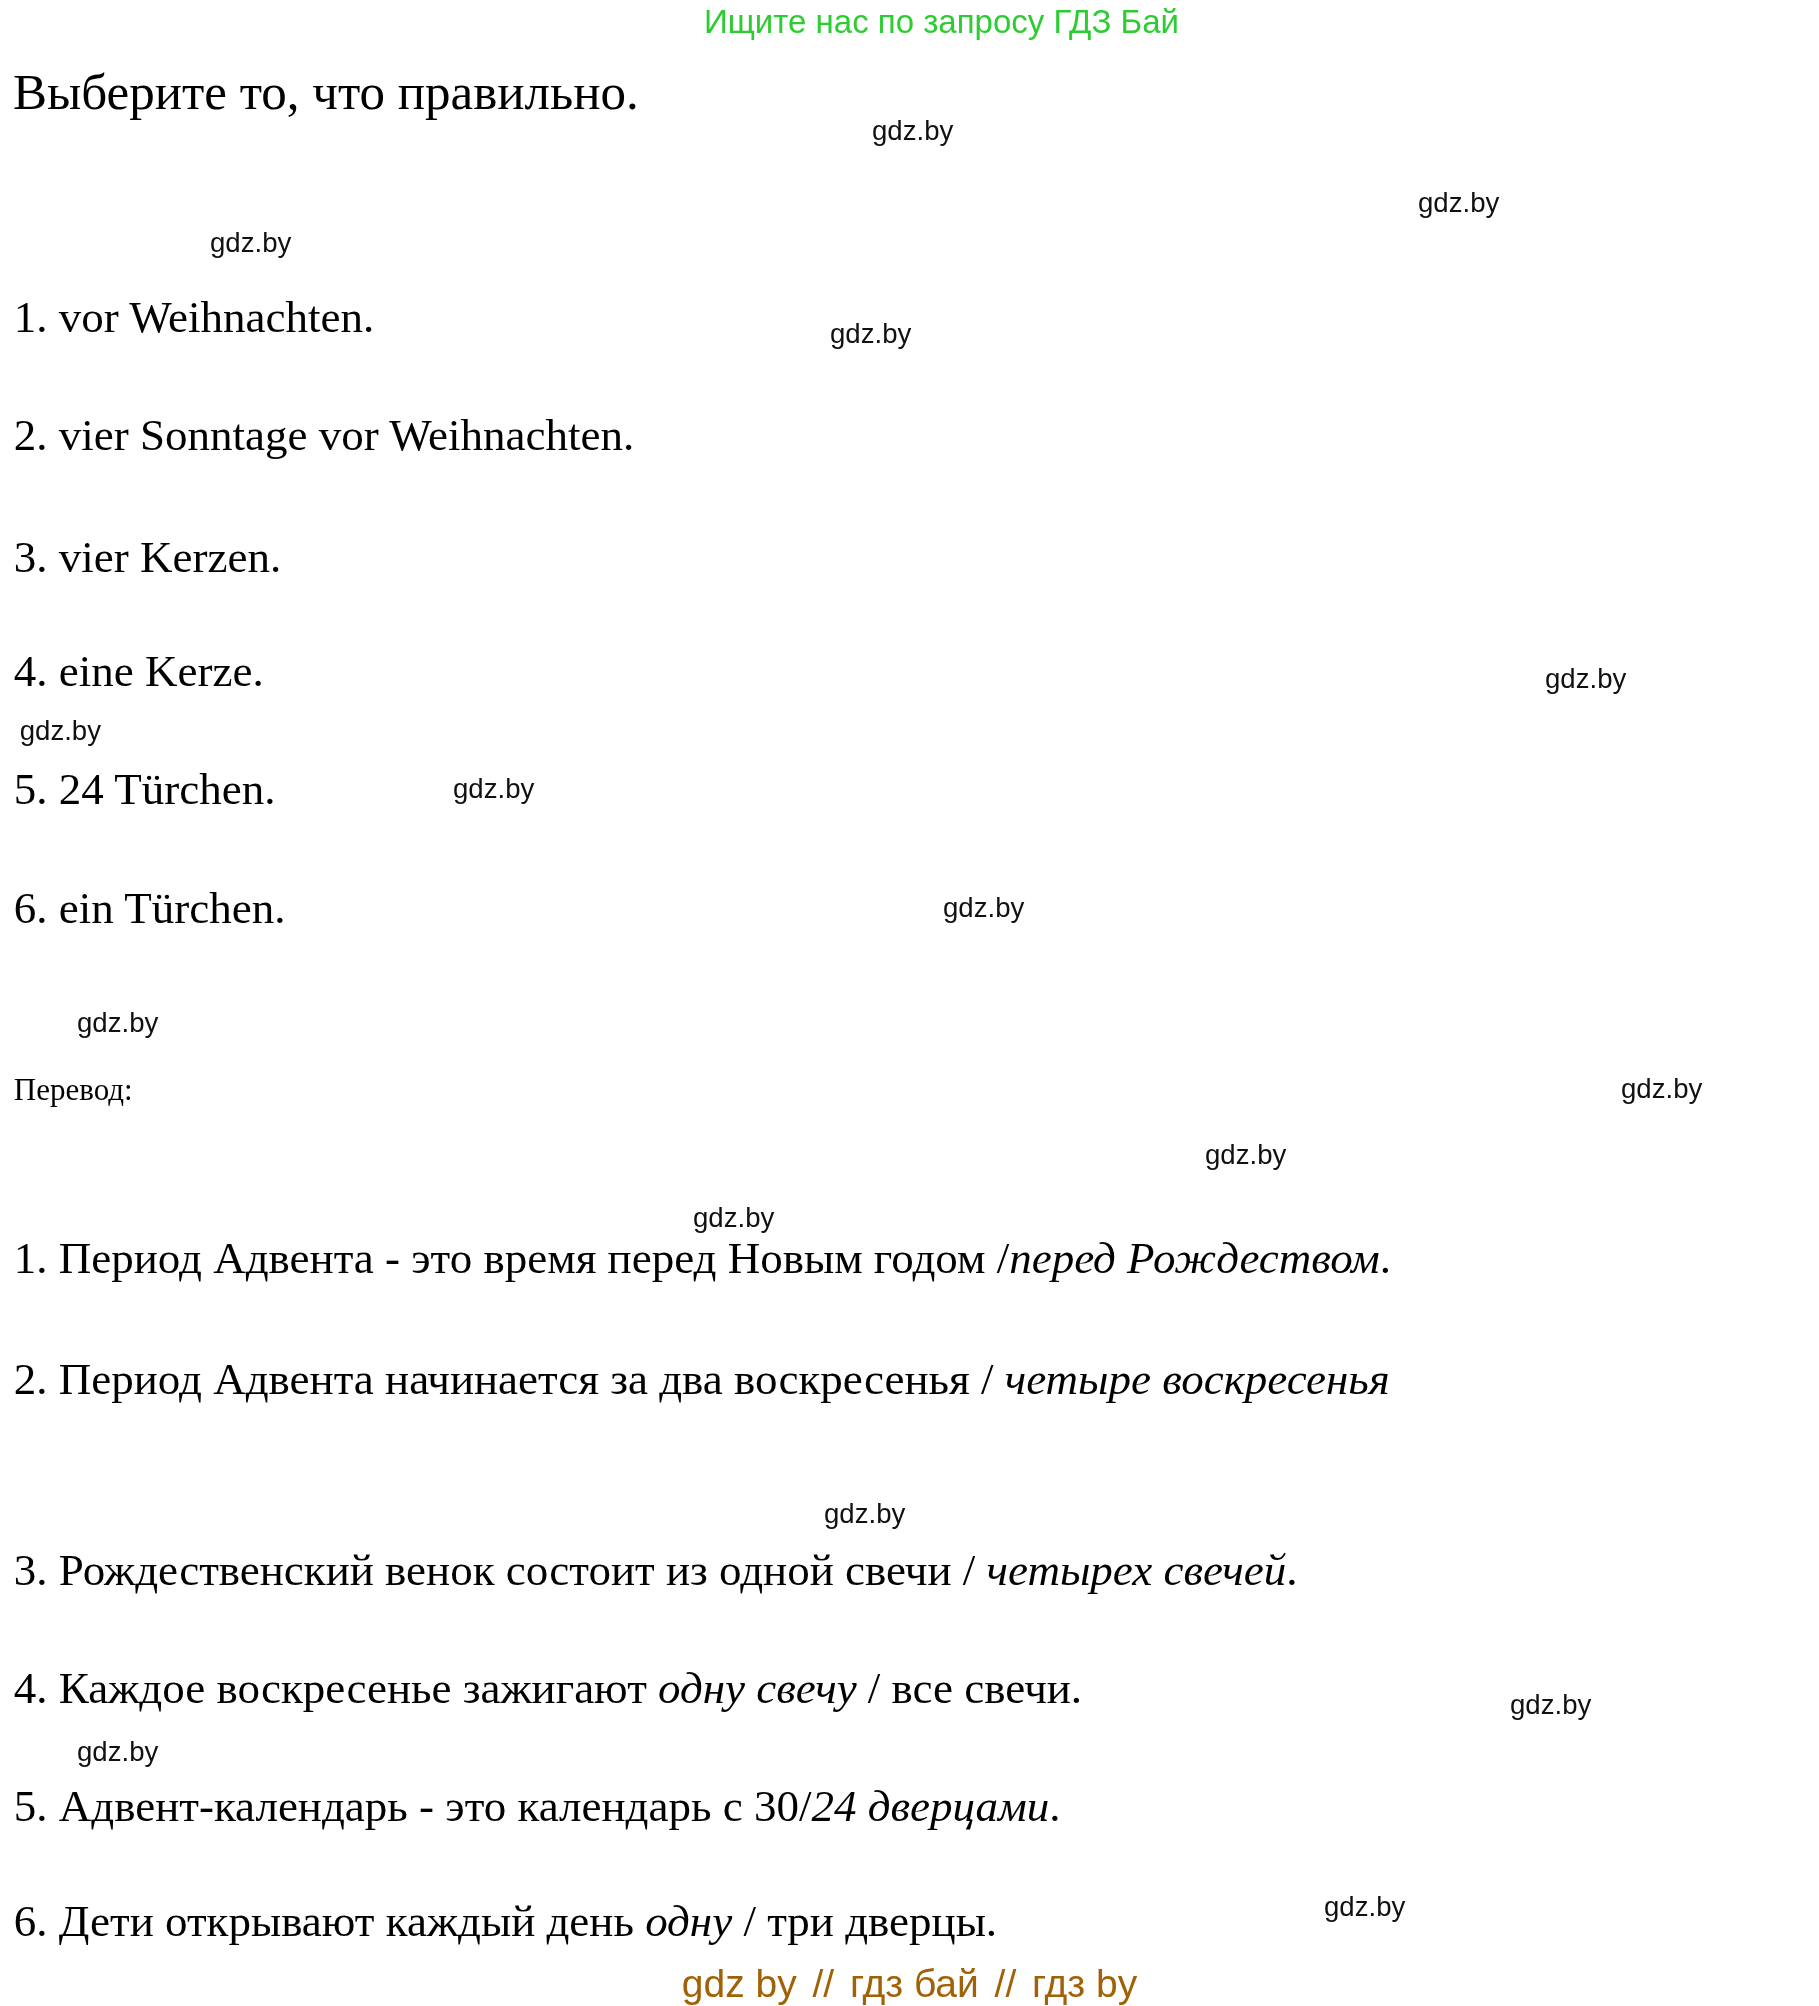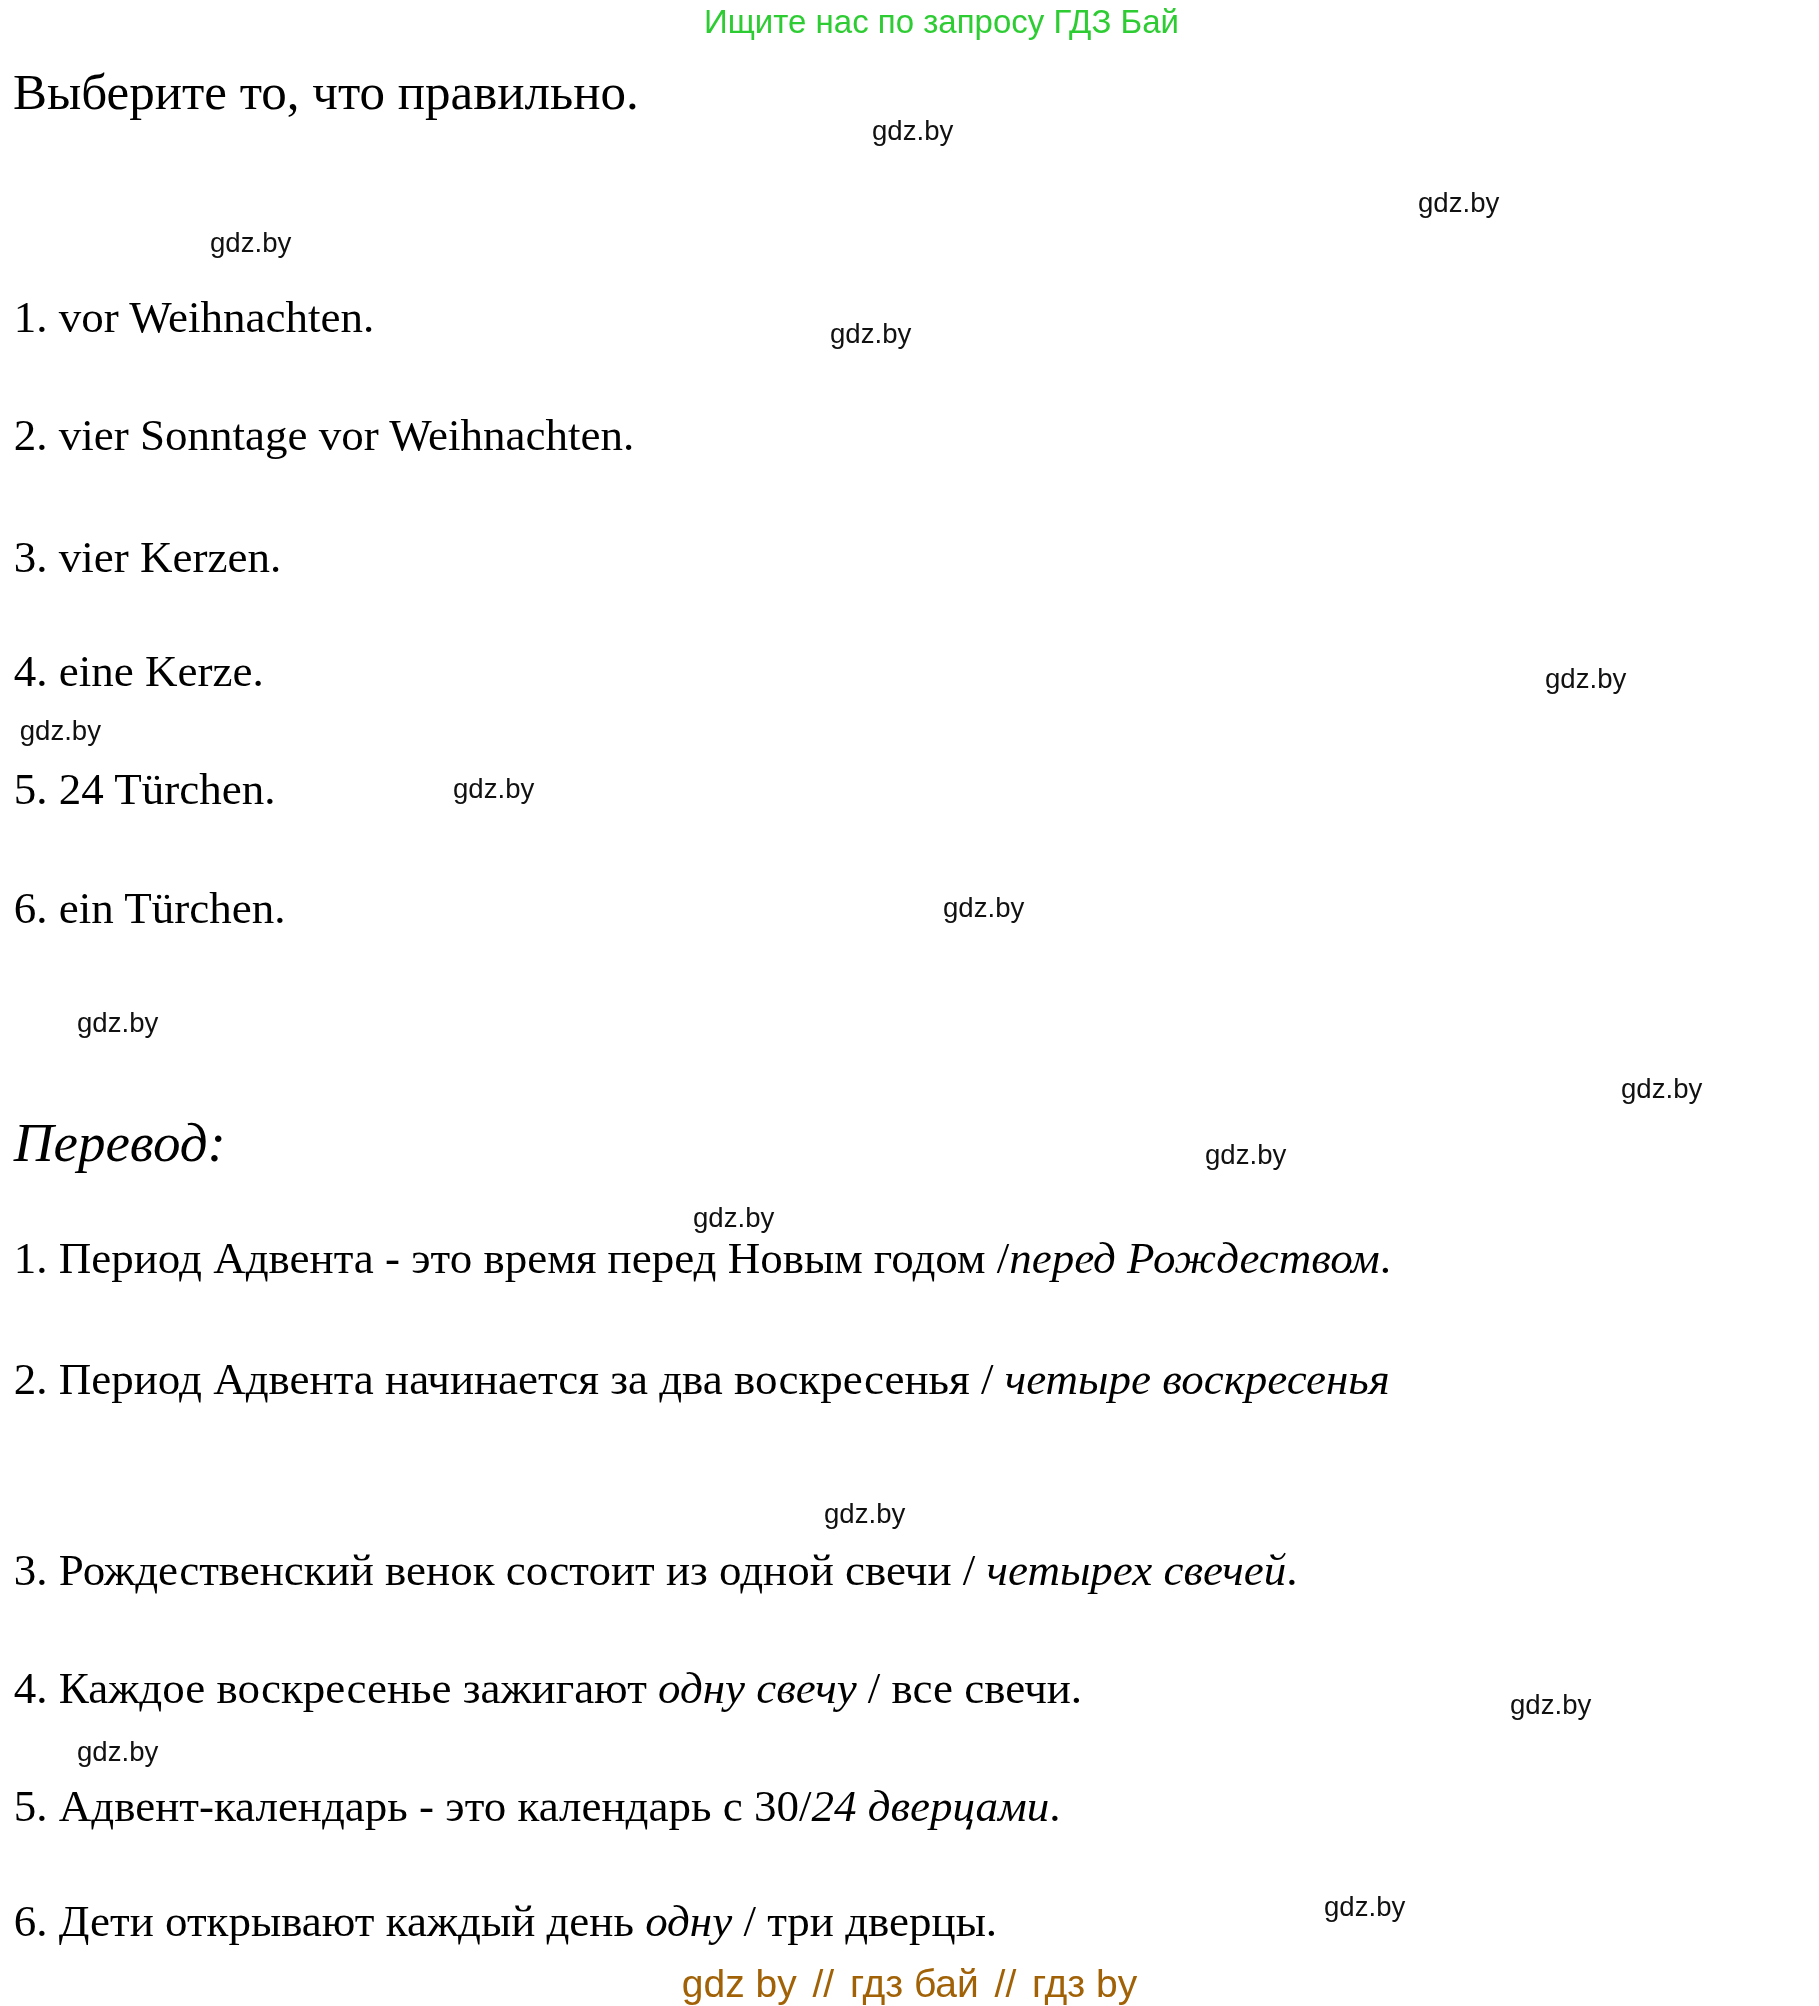--- a/index.html
+++ b/index.html
@@ -33,23 +33,22 @@
   }
   .de-line{
     position:absolute;
     left:13.8px;
     font-size:45px;
     line-height:1.15;
     white-space:pre;
   }
   .heading-it{
     position:absolute;
-    left:13.8px; top:1111px;
-    font-size:55px;
-    font-style:italic;
+    left:13.8px; top:1072px;
+    font-size:31px;
     white-space:pre;
   }
   .ru-line{
     position:absolute;
     left:13.8px;
     font-size:45px;
     line-height:1.15;
     white-space:pre;
   }
   .ru-line em{font-style:italic;}

